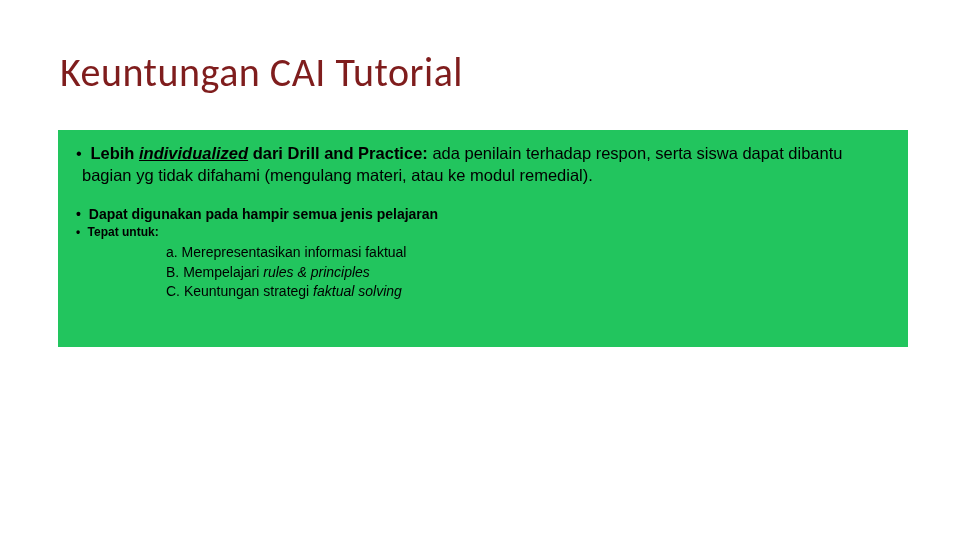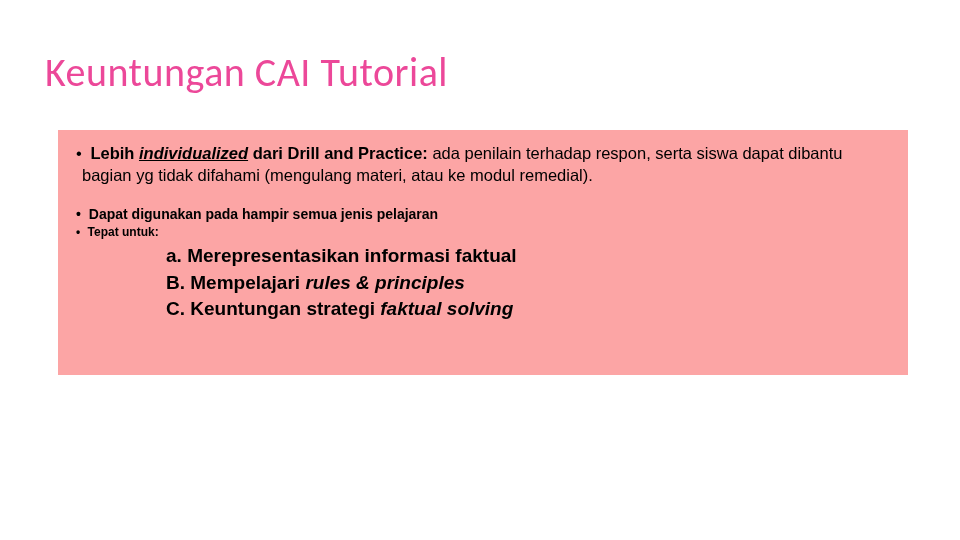--- a/index.html
+++ b/index.html
@@ -5,35 +5,35 @@
   * { margin: 0; padding: 0; box-sizing: border-box; }
   html, body { width: 960px; height: 540px; background: #fff; font-family: Arial, Helvetica, sans-serif; }
   .slide {
     width: 960px;
     height: 540px;
     position: relative;
     background: #ffffff;
   }
   .title {
     position: absolute;
-    left: 45px;
+    left: 60px;
     top: 48px;
     font-family: "Calibri Light", Calibri, "Segoe UI Light", "Segoe UI", sans-serif;
     font-weight: 300;
     font-size: 40px;
-    color: #ec4899;
+    color: #7f1d1d;
     letter-spacing: 0.5px;
   }
   .content-box {
     position: absolute;
     left: 58px;
     top: 130px;
     width: 850px;
-    height: 245px;
-    background: #fca5a5;
+    height: 217px;
+    background: #22c55e;
     padding: 12px 32px 16px 18px;
   }
   .p1 {
     font-size: 16.5px;
     color: #000;
     line-height: 1.35;
     margin-bottom: 18px;
   }
   .indent1 { padding-left: 6px; text-indent: -6px; }
   .p1 .cont { display: inline; }
@@ -47,25 +47,24 @@
     font-weight: bold;
   }
   .p3 {
     font-size: 12px;
     color: #000;
     line-height: 1.4;
     font-weight: bold;
     margin-bottom: 2px;
   }
   .sublist {
-    font-size: 19px;
+    font-size: 14px;
     color: #000;
     line-height: 1.4;
     padding-left: 90px;
-    font-weight: bold;
   }
   .sublist .row { white-space: nowrap; }
   .bullet { padding-right: 4px; }
 </style>
 </head>
 <body>
 
 <div class="slide">
   <div class="title">Keuntungan CAI Tutorial</div>
 

